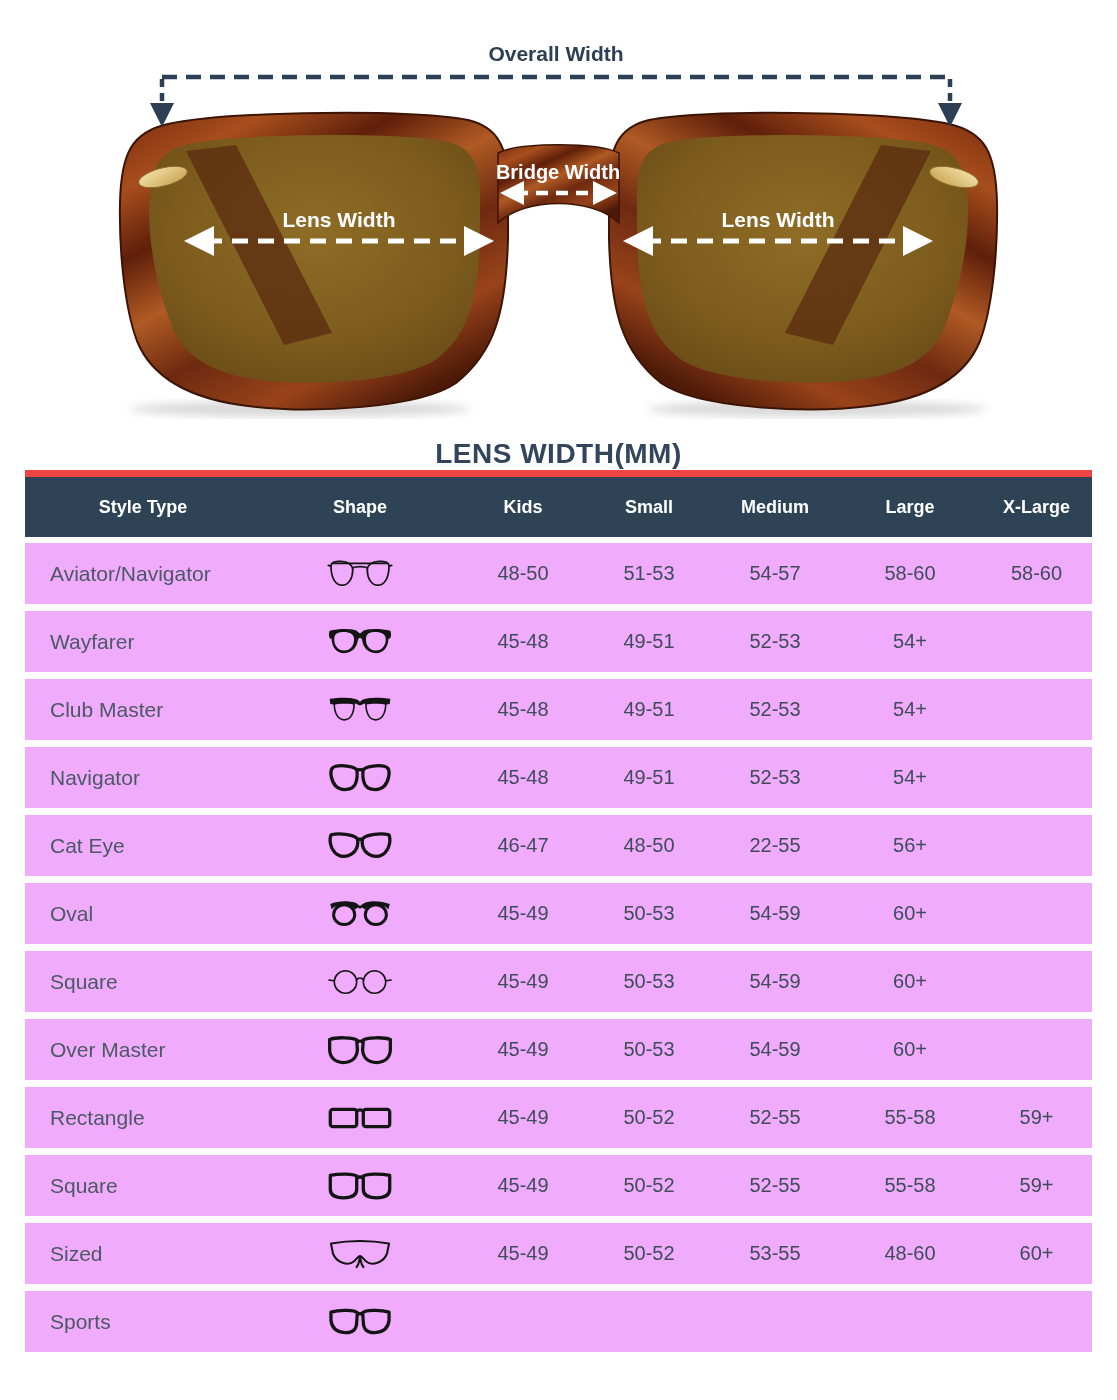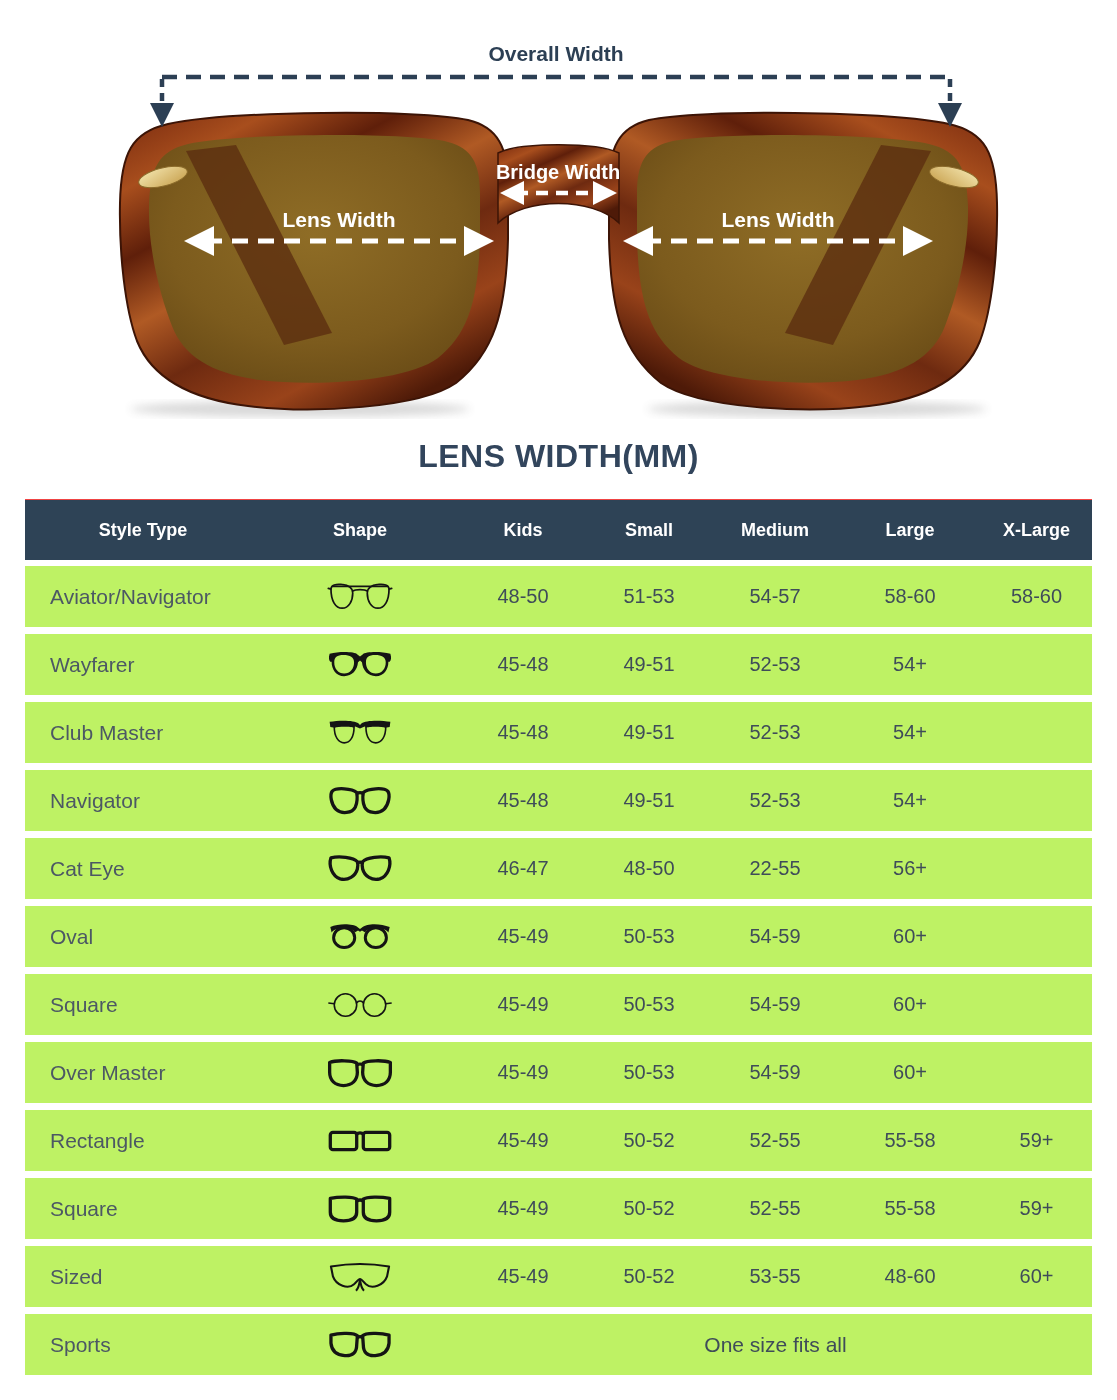--- a/index.html
+++ b/index.html
@@ -7,46 +7,46 @@
     width:1117px;height:1400px;
     font-family:"Liberation Sans", sans-serif;
     color:#3d4a57;
     position:relative;
     -webkit-font-smoothing:antialiased;
   }
   .figure-wrap{width:901px;height:432px;position:relative;}
   .figure-wrap svg{display:block;}
   .page-title{
     text-align:center;
-    font-size:32px;
+    font-size:28px;
     font-weight:700;
     letter-spacing:.5px;
     color:#32455c;
-    margin:6px 0 24px 0;
+    margin:6px 0 0 0;
   }
   .size-table{width:1067px;margin:0 auto;}
   .thead{
     display:grid;
     grid-template-columns:236px 198px 128px 124px 128px 142px 111px;
     background:#2e4356;
-    border-top:1px solid #ef4444;
+    border-top:7px solid #ef4444;
     height:60px;
     align-items:center;
     margin-bottom:6px;
   }
   .thead .hcell{
     color:#ffffff;
     font-weight:700;
     font-size:18px;
     text-align:center;
   }
   .trow{
     display:grid;
     grid-template-columns:236px 198px 128px 124px 128px 142px 111px;
-    background:#bef264;
+    background:#f0abfc;
     height:61px;
     align-items:center;
     margin-bottom:7px;
   }
   .cell{text-align:center;font-size:20px;color:#3f4c59;}
   .style-cell{
     text-align:left;
     padding-left:25px;
     font-size:21px;
     color:#4c5864;
@@ -370,16 +370,15 @@
             <svg viewBox="0 0 100 50">
               <g fill="none" stroke="#141414" stroke-width="5" stroke-linejoin="round">
                 <path d="M6,10 C20,6 42,7 46,11 L45,25 C45,36 39,42 27,41 C15,40 7,34 6,22 Z"></path>
                 <path d="M94,10 C80,6 58,7 54,11 L55,25 C55,36 61,42 73,41 C85,40 93,34 94,22 Z"></path>
                 <path d="M46,14 C48,12 52,12 54,14"></path>
               </g>
             </svg>
           </span>
     </div>
 
-  <div class="cell span-cell">One size fits all</div>
       </div>
     </div>
 </div>
 
 </body></html>

